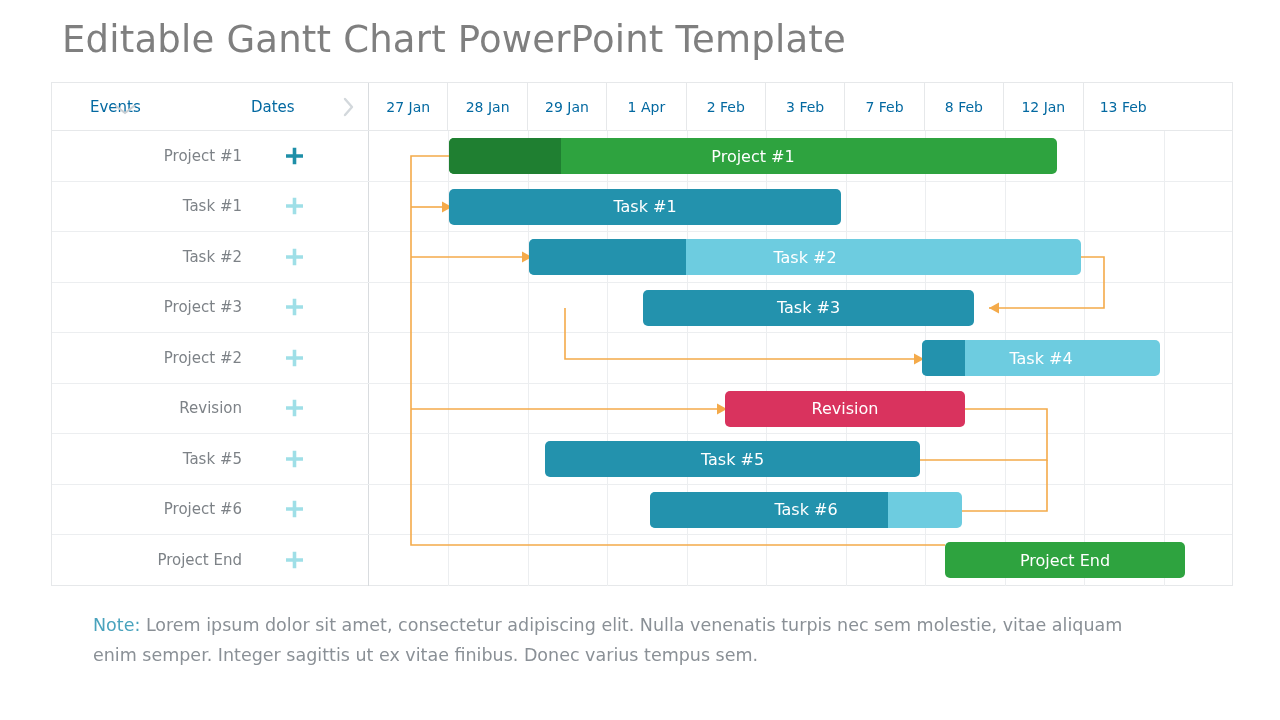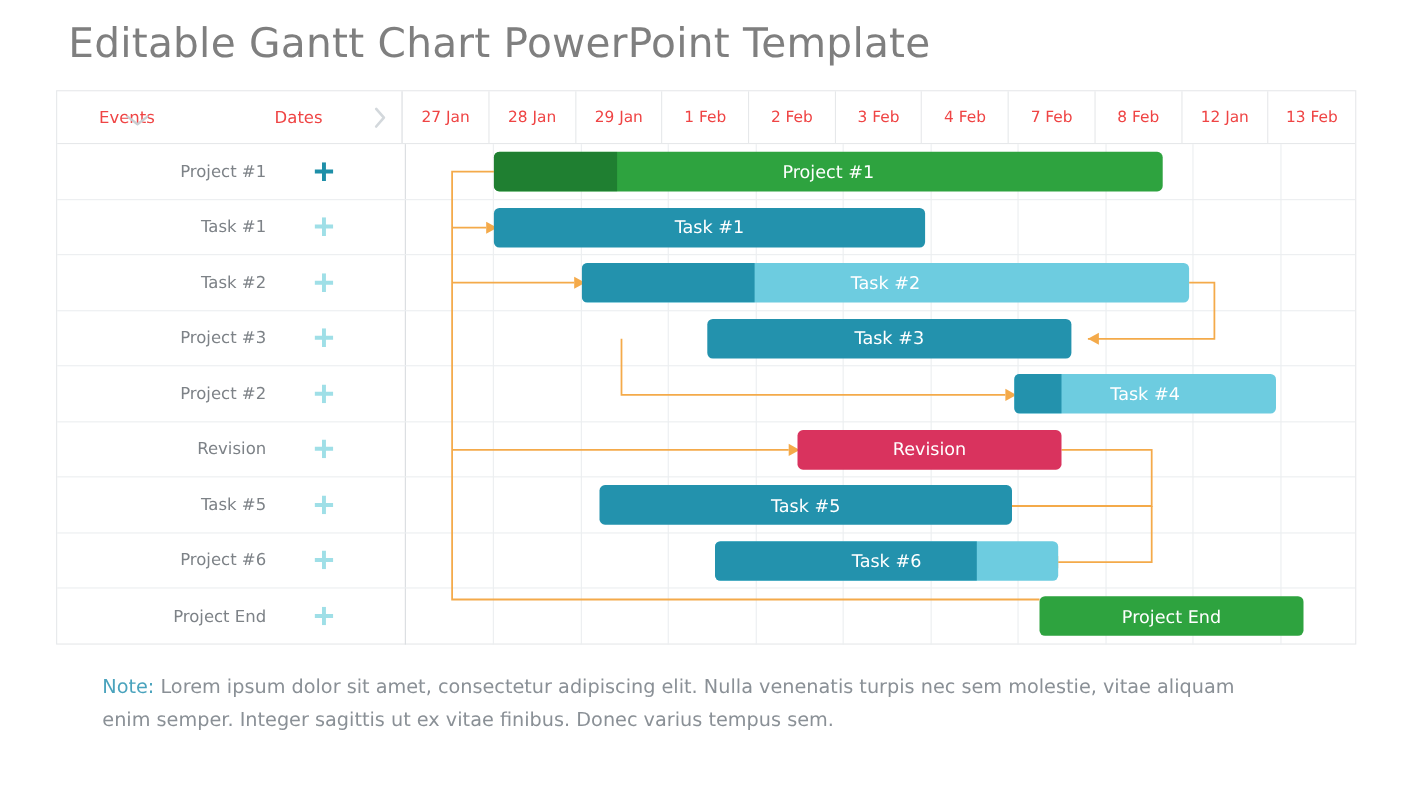--- a/index.html
+++ b/index.html
@@ -54,21 +54,21 @@
     border-bottom: 1px solid #e6e8ea;
     display: flex;
   }
   .hdr-cell {
     box-sizing: border-box;
     height: 100%;
     display: flex;
     align-items: center;
     justify-content: center;
     font-size: 15px;
-    color: #ef4444;
+    color: #0369a1;
     border-right: 1px solid #e6e8ea;
     position: relative;
   }
   .hdr-events {
     width: 160px;
     justify-content: flex-start;
     padding-left: 0;
     border-right: none;
   }
   .hdr-events .lbl { margin-left: 38px; }
@@ -212,24 +212,23 @@
         <span class="lbl">Dates</span>
         <span class="chev-right">
           <svg viewBox="0 0 12 20" width="12" height="20" fill="none" stroke="currentColor" stroke-width="2.4" stroke-linecap="round" stroke-linejoin="round">
               <polyline points="3,2 10,10 3,18"></polyline>
             </svg>
         </span>
       </div>
       <div class="hdr-cell hdr-date">27 Jan</div>
       <div class="hdr-cell hdr-date">28 Jan</div>
       <div class="hdr-cell hdr-date">29 Jan</div>
-      <div class="hdr-cell hdr-date">1 Feb</div>
+      <div class="hdr-cell hdr-date">1 Apr</div>
       <div class="hdr-cell hdr-date">2 Feb</div>
       <div class="hdr-cell hdr-date">3 Feb</div>
-      <div class="hdr-cell hdr-date">4 Feb</div>
       <div class="hdr-cell hdr-date">7 Feb</div>
       <div class="hdr-cell hdr-date">8 Feb</div>
       <div class="hdr-cell hdr-date">12 Jan</div>
       <div class="hdr-cell hdr-date">13 Feb</div>
     </div>
 
     <div class="body">
 
       <div class="vline strong" style="left:316px"></div>
       <div class="vline" style="left:396px"></div>

